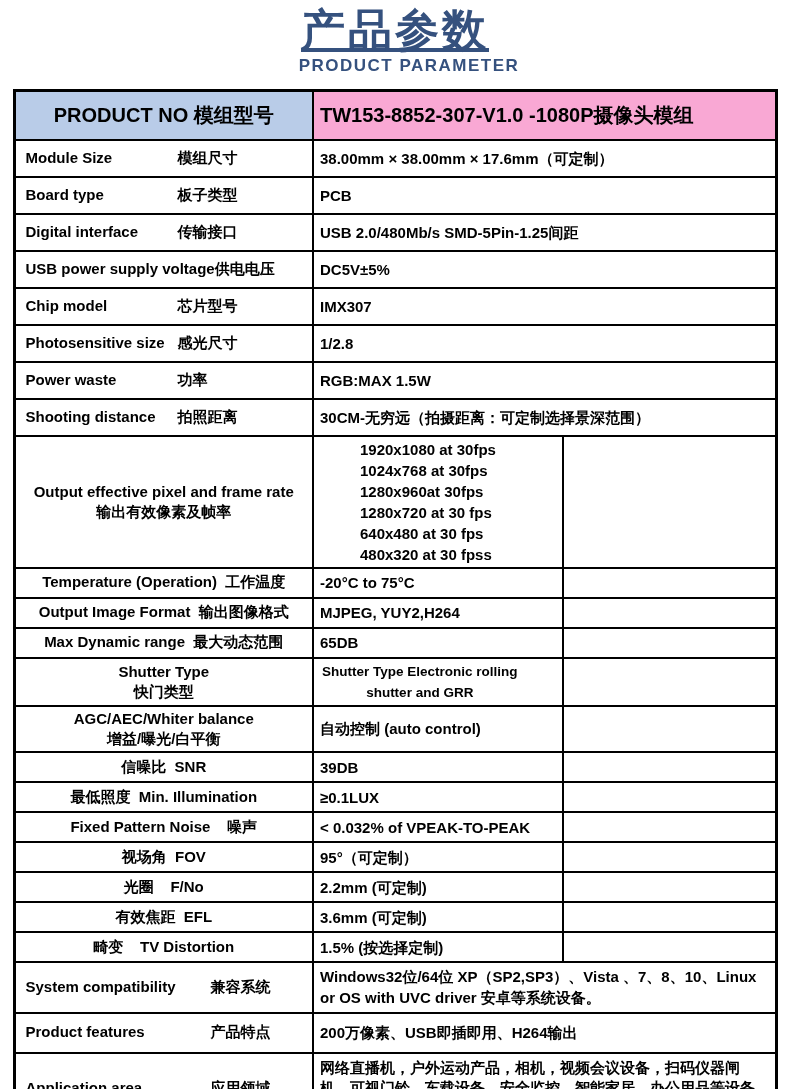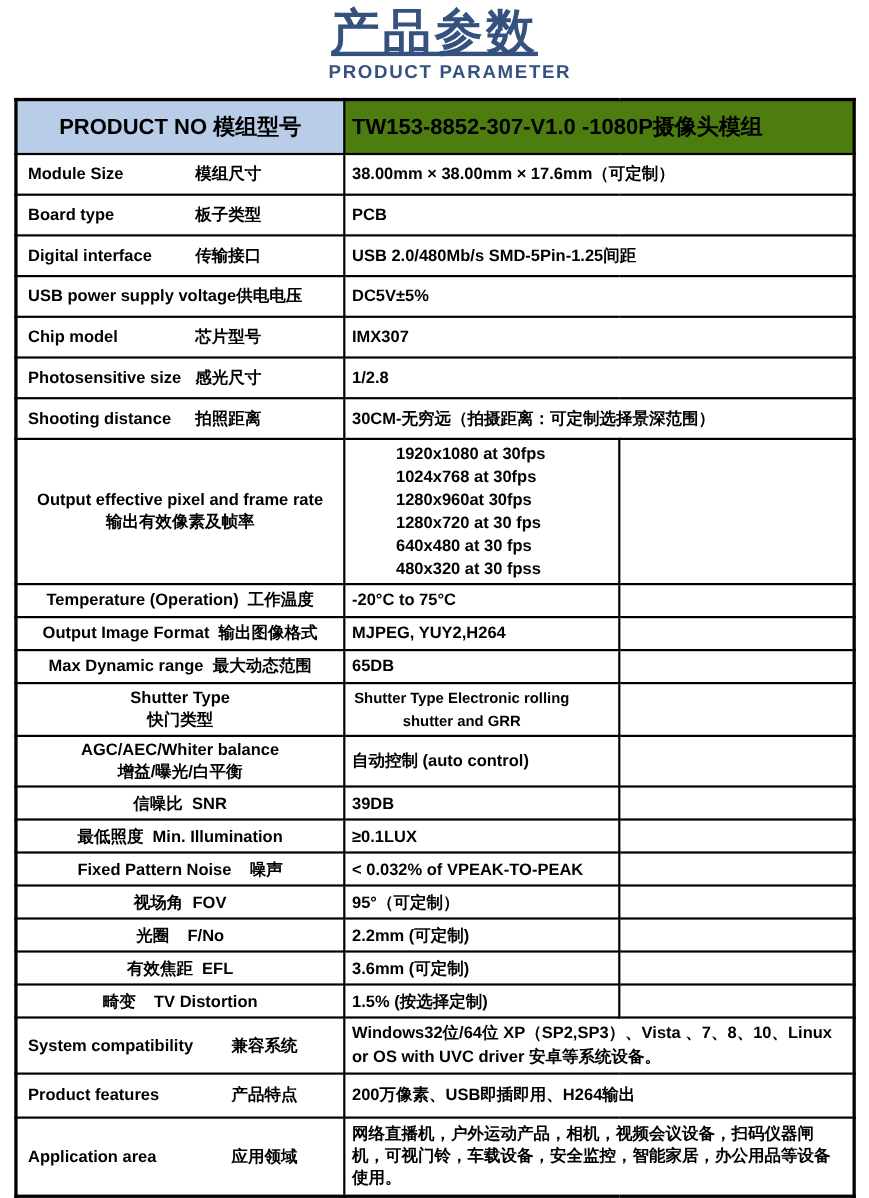--- a/index.html
+++ b/index.html
@@ -73,21 +73,21 @@
 
   <table class="spec">
     <colgroup>
         <col class="c1">
         <col class="c2">
         <col class="c3">
       </colgroup>
     <thead>
       <tr class="hdr">
         <th class="hdr-label" style="background: rgb(185, 204, 232);">PRODUCT NO  模组型号</th>
-        <th class="hdr-value" colspan="2" style="background: #4d7c0f;">TW153-8852-307-V1.0 -1080P摄像头模组</th>
+        <th class="hdr-value" colspan="2" style="background: #f9a8d4;">TW153-8852-307-V1.0 -1080P摄像头模组</th>
       </tr>
     </thead>
     <tbody>
         <tr class="row-pair">
           <td class="lbl pair"><span class="en">Module Size</span><span class="zh">模组尺寸</span></td>
           <td class="val" colspan="2">38.00mm × 38.00mm × 17.6mm（可定制）</td>
         </tr>
         <tr class="row-pair">
           <td class="lbl pair"><span class="en">Board type</span><span class="zh">板子类型</span></td>
           <td class="val" colspan="2">PCB</td>
@@ -100,20 +100,24 @@
           <td class="lbl pair"><span class="en">USB power supply voltage</span><span class="zh">供电电压</span></td>
           <td class="val" colspan="2">DC5V±5%</td>
         </tr>
         <tr class="row-pair">
           <td class="lbl pair"><span class="en">Chip model</span><span class="zh">芯片型号</span></td>
           <td class="val" colspan="2">IMX307</td>
         </tr>
         <tr class="row-pair">
           <td class="lbl pair"><span class="en">Photosensitive size</span><span class="zh">感光尺寸</span></td>
           <td class="val" colspan="2">1/2.8</td>
+        </tr>
+        <tr class="row-pair">
+          <td class="lbl pair"><span class="en">Power waste</span><span class="zh">功率</span></td>
+          <td class="val" colspan="2">RGB:MAX 1.5W</td>
         </tr>
         <tr class="row-pair">
           <td class="lbl pair"><span class="en">Shooting distance</span><span class="zh">拍照距离</span></td>
           <td class="val" colspan="2">30CM-无穷远（拍摄距离：可定制选择景深范围）</td>
         </tr>
         <tr class="row-stack row-pixels">
           <td class="lbl stack">
             <div>Output effective pixel and frame rate</div>
             <div>输出有效像素及帧率</div>
           </td>

